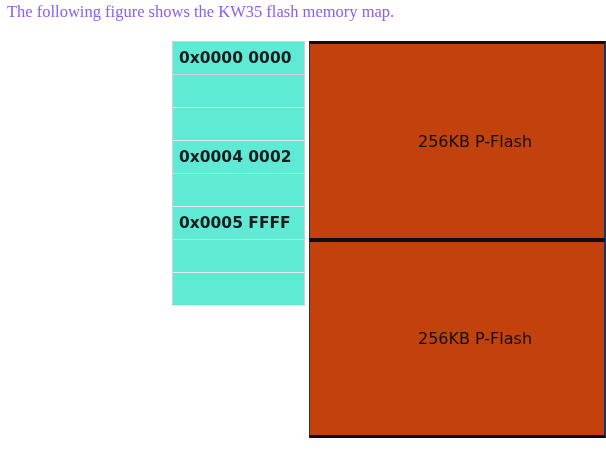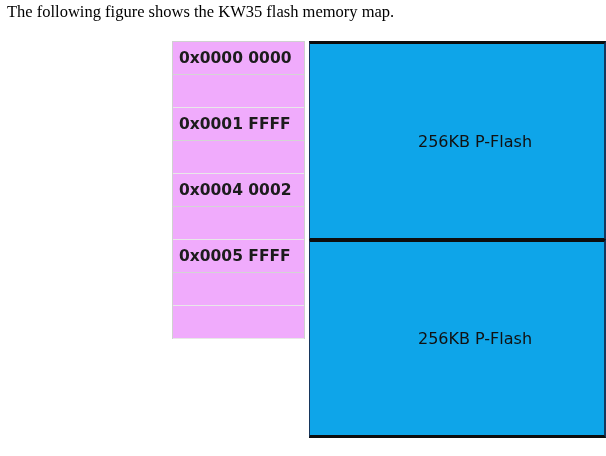--- a/index.html
+++ b/index.html
@@ -17,21 +17,21 @@
 
   
   #caption {
     position: absolute;
     left: 7px;
     top: 1px;
     width: 590px;
     font-family: "Liberation Serif", serif;
     font-size: 16.5px;
     line-height: 22px;
-    color: #000000;
+    color: #8b5cf6;
     white-space: nowrap;
   }
 
   
   #figure {
     position: absolute;
     left: 172px;
     top: 41px;
     width: 434px;
     height: 415px;
@@ -49,41 +49,41 @@
     box-sizing: border-box;
     background: #ffffff;
   }
   .addr-row {
     height: 33px;
     box-sizing: border-box;
     border-bottom: 1px solid #d4d4d4;
     display: flex;
     align-items: center;
     padding-left: 6px;
-    background: #f0abfc;
+    background: #5eead4;
   }
   .addr-row.spacer {
     border-bottom: 1px solid #e8e8e8;
   }
   .addr-row .addr-text {
     font-family: "DejaVu Sans", sans-serif;
     font-size: 15.5px;
     font-weight: bold;
     color: #1c1c1c;
     letter-spacing: 0px;
     white-space: nowrap;
   }
 
   
   .flash-block {
     position: absolute;
     left: 137px;
     width: 297px;
     box-sizing: border-box;
-    background: #0ea5e9;
+    background: #c2410c;
     border-top: 3px solid #0d0d0d;
     border-bottom: 3px solid #0d0d0d;
     border-right: 2px solid #16365C;
     border-left: 1px solid #16365C;
     display: flex;
     align-items: center;
     justify-content: center;
     padding-left: 36px;
   }
   #flash-block-0 { top: 0px;   height: 200px; }
@@ -104,23 +104,20 @@
 
 <div id="figure">
 
   <div id="address-column">
     <div class="addr-row">
       <span class="addr-text">0x0000 0000</span>
     </div>
     <div class="addr-row spacer">
       <span class="addr-text"></span>
     </div>
-    <div class="addr-row">
-      <span class="addr-text">0x0001 FFFF</span>
-    </div>
     <div class="addr-row spacer">
       <span class="addr-text"></span>
     </div>
     <div class="addr-row">
       <span class="addr-text">0x0004 0002</span>
     </div>
     <div class="addr-row spacer">
       <span class="addr-text"></span>
     </div>
     <div class="addr-row">

